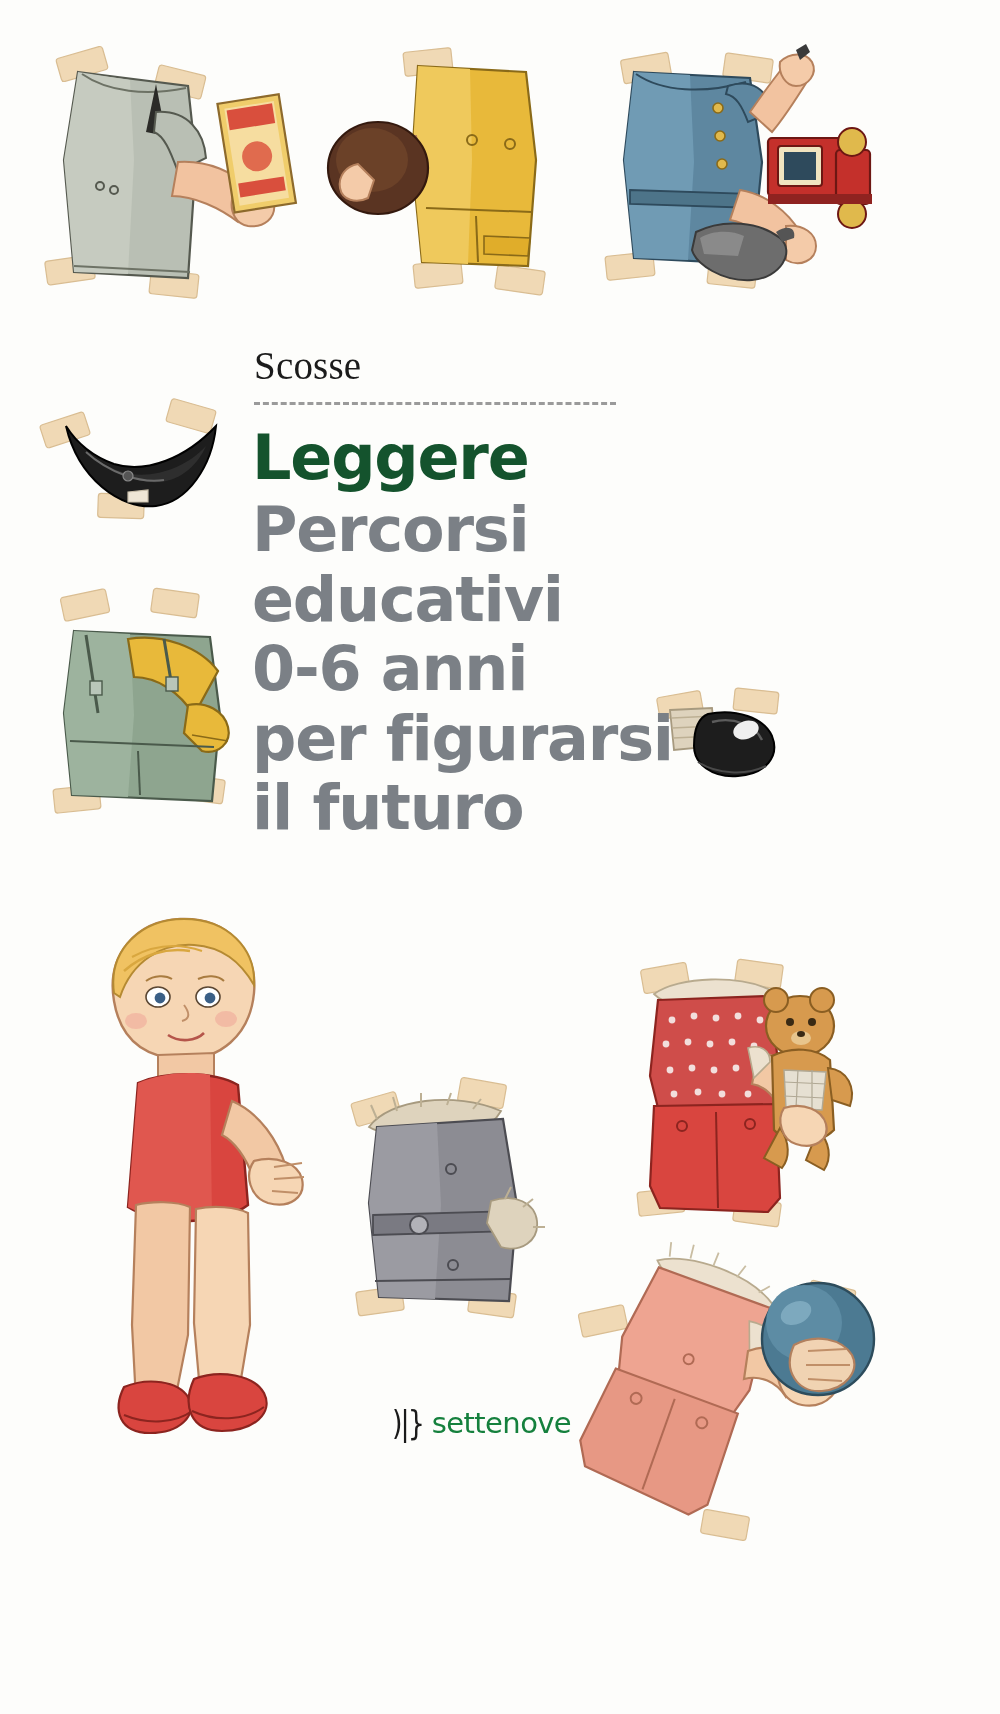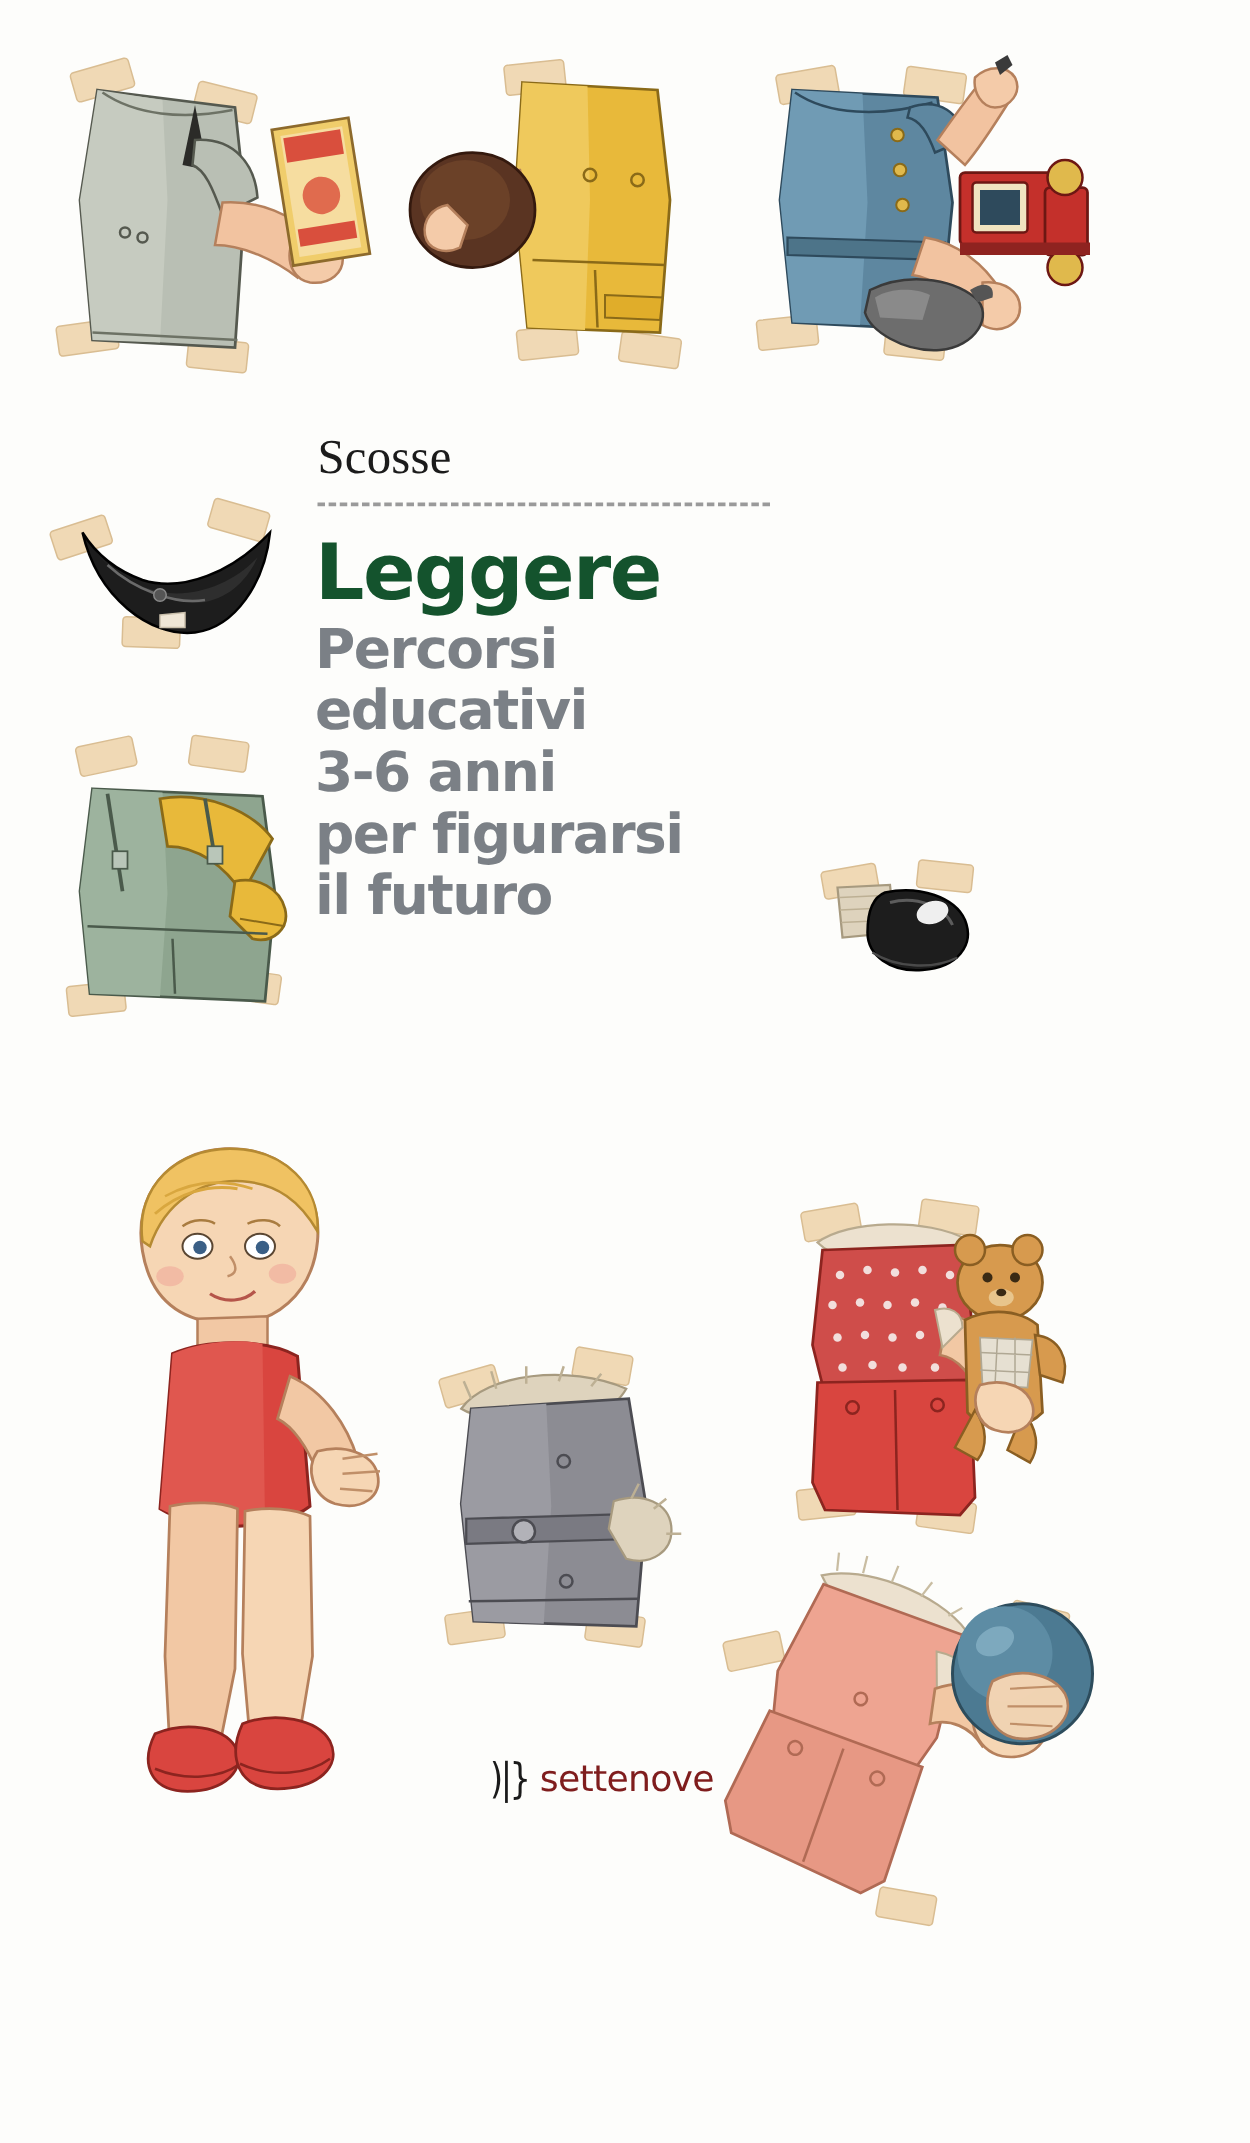--- a/index.html
+++ b/index.html
@@ -49,21 +49,21 @@
     font-weight: 700;
     font-size: 62px;
     line-height: 1.07;
     color: #14532d;
     letter-spacing: -1.2px;
     margin: 0 0 4px 0;
   }
   .subtitle {
     font-family: "DejaVu Sans", sans-serif;
     font-weight: 700;
-    font-size: 44px;
+    font-size: 62px;
     line-height: 1.12;
     color: #7b8086;
     letter-spacing: -1.2px;
     margin: 0;
   }
 
   
   .publisher {
     position: absolute;
     left: 392px;
@@ -76,21 +76,21 @@
     font-family: "DejaVu Sans", sans-serif;
     font-size: 27px;
     color: #1a1a1a;
     letter-spacing: -2px;
     line-height: 1;
     transform: scaleY(1.25);
   }
   .publisher .name {
     font-family: "DejaVu Sans", sans-serif;
     font-size: 29px;
-    color: #7f1d1d;
+    color: #15803d;
     letter-spacing: -0.6px;
   }
 
   
   .doll { position: absolute; }
   .doll svg { display: block; overflow: visible; }
 
   .tab {
     fill: #f0d9b5;
     stroke: #d9bd92;
@@ -418,21 +418,21 @@
 
   <div class="text-block">
     <div class="author">Scosse</div>
     <div class="rule"></div>
     <div class="title">
       <div>Leggere</div>
     </div>
     <div class="subtitle">
       <div>Percorsi</div>
       <div>educativi</div>
-      <div>3-6 anni</div>
+      <div>0-6 anni</div>
       <div>per figurarsi</div>
       <div>il futuro</div>
     </div>
   </div>
 
   <div class="publisher">
     <span class="mark">)|}</span>
     <span class="name">settenove</span>
   </div>
 

